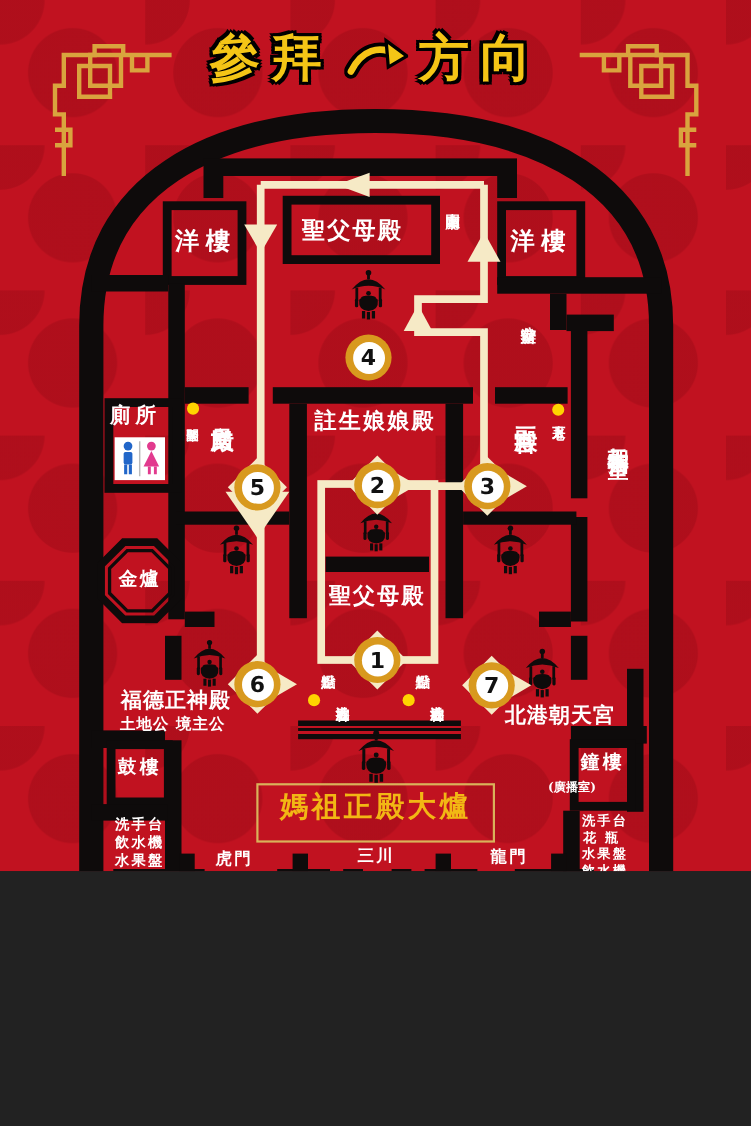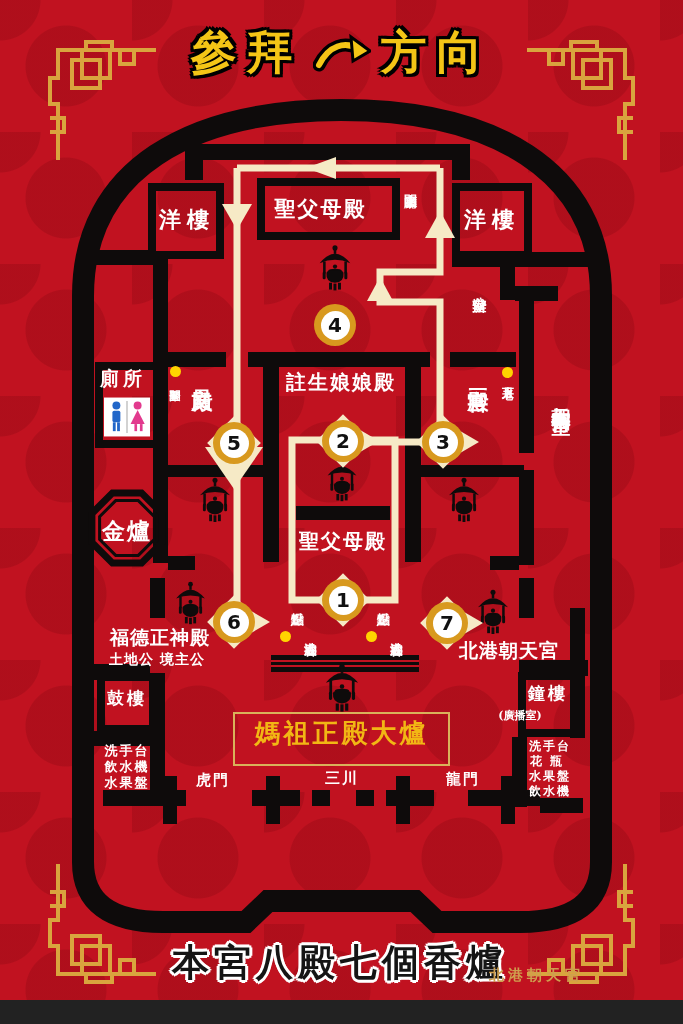--- a/index.html
+++ b/index.html
@@ -1,16 +1,16 @@
 <!DOCTYPE html>
 <html><head>
 <meta charset="utf-8">
 <style>
   html,body{margin:0;padding:0;background:#222;}
-  .poster{position:relative;width:683px;height:1000px;overflow:hidden;
+  .poster{position:relative;width:683px;height:792px;overflow:hidden;
     background-color:#c11220;
     background-image:
       radial-gradient(circle 46px at 50% 50%, rgba(130,6,16,.28) 0 40px, rgba(0,0,0,0) 41px),
       radial-gradient(circle 46px at 0 0, rgba(130,6,16,.28) 0 40px, rgba(0,0,0,0) 41px);
     background-size:132px 132px;
     font-family:"DejaVu Serif", serif;text-decoration:underline;}
   .abs{position:absolute;}
   .wall{position:absolute;background:#0e0b0b;z-index:2;}
   .roombox{position:absolute;border:8px solid #0e0b0b;background:transparent;z-index:2;}
   .wtext{position:absolute;color:#ffffff;font-weight:700;text-align:center;z-index:5;
@@ -305,21 +305,21 @@
   <div class="wtext" style="left:264px;top:197px;width:113px;font-size:21px;letter-spacing:2px">聖父母殿</div>
   <div class="vtext" style="left:401px;top:184px;height:54px;font-size:13px">開山廳</div>
   <div class="vtext" style="left:471px;top:286px;height:60px;font-size:14px">辦公室</div>
   <div class="wtext" style="left:97px;top:368px;width:52px;font-size:19px;letter-spacing:4px">廁所</div>
   <div class="vtext" style="left:166px;top:381px;height:44px;font-size:11px">聚奎閣</div>
   <div class="vtext" style="left:188px;top:371px;height:74px;font-size:21px;letter-spacing:2px">文昌殿</div>
   <div class="wtext" style="left:270px;top:371px;width:142px;font-size:20px;letter-spacing:2px">註生娘娘殿</div>
   <div class="vtext" style="left:464px;top:371px;height:74px;font-size:21px;letter-spacing:2px">三官殿</div>
   <div class="vtext" style="left:499px;top:378px;height:64px;font-size:12px">月下老人</div>
   <div class="vtext" style="left:549px;top:391px;height:132px;font-size:19px;letter-spacing:2px">朝天宮招待室</div>
-  <div class="wtext" style="left:95px;top:518px;width:64px;font-size:23px;letter-spacing:2px">金爐</div>
+  <div class="wtext" style="left:95px;top:518px;width:64px;font-size:17px;letter-spacing:2px">金爐</div>
   <div class="wtext" style="left:288px;top:530px;width:110px;font-size:20px;letter-spacing:2px">聖父母殿</div>
   <div class="wtext" style="left:98px;top:627px;width:124px;font-size:19px;letter-spacing:1px">福德正神殿</div>
   <div class="wtext" style="left:98px;top:651px;width:118px;font-size:14px;letter-spacing:1px">土地公 境主公</div>
   <div class="wtext" style="left:448px;top:640px;width:122px;font-size:19px;letter-spacing:1px">北港朝天宮</div>
   <div class="wtext" style="left:97px;top:689px;width:60px;font-size:17px;letter-spacing:3px">鼓樓</div>
   <div class="wtext" style="left:518px;top:684px;width:60px;font-size:17px;letter-spacing:3px">鐘樓</div>
   <div class="wtext" style="left:486px;top:710px;width:68px;font-size:11px">(廣播室)</div>
 
   <div class="wtext" style="left:98px;top:744px;width:58px;font-size:13px;letter-spacing:2px">洗手台</div>
   <div class="wtext" style="left:98px;top:760px;width:58px;font-size:13px;letter-spacing:2px">飲水機</div>

